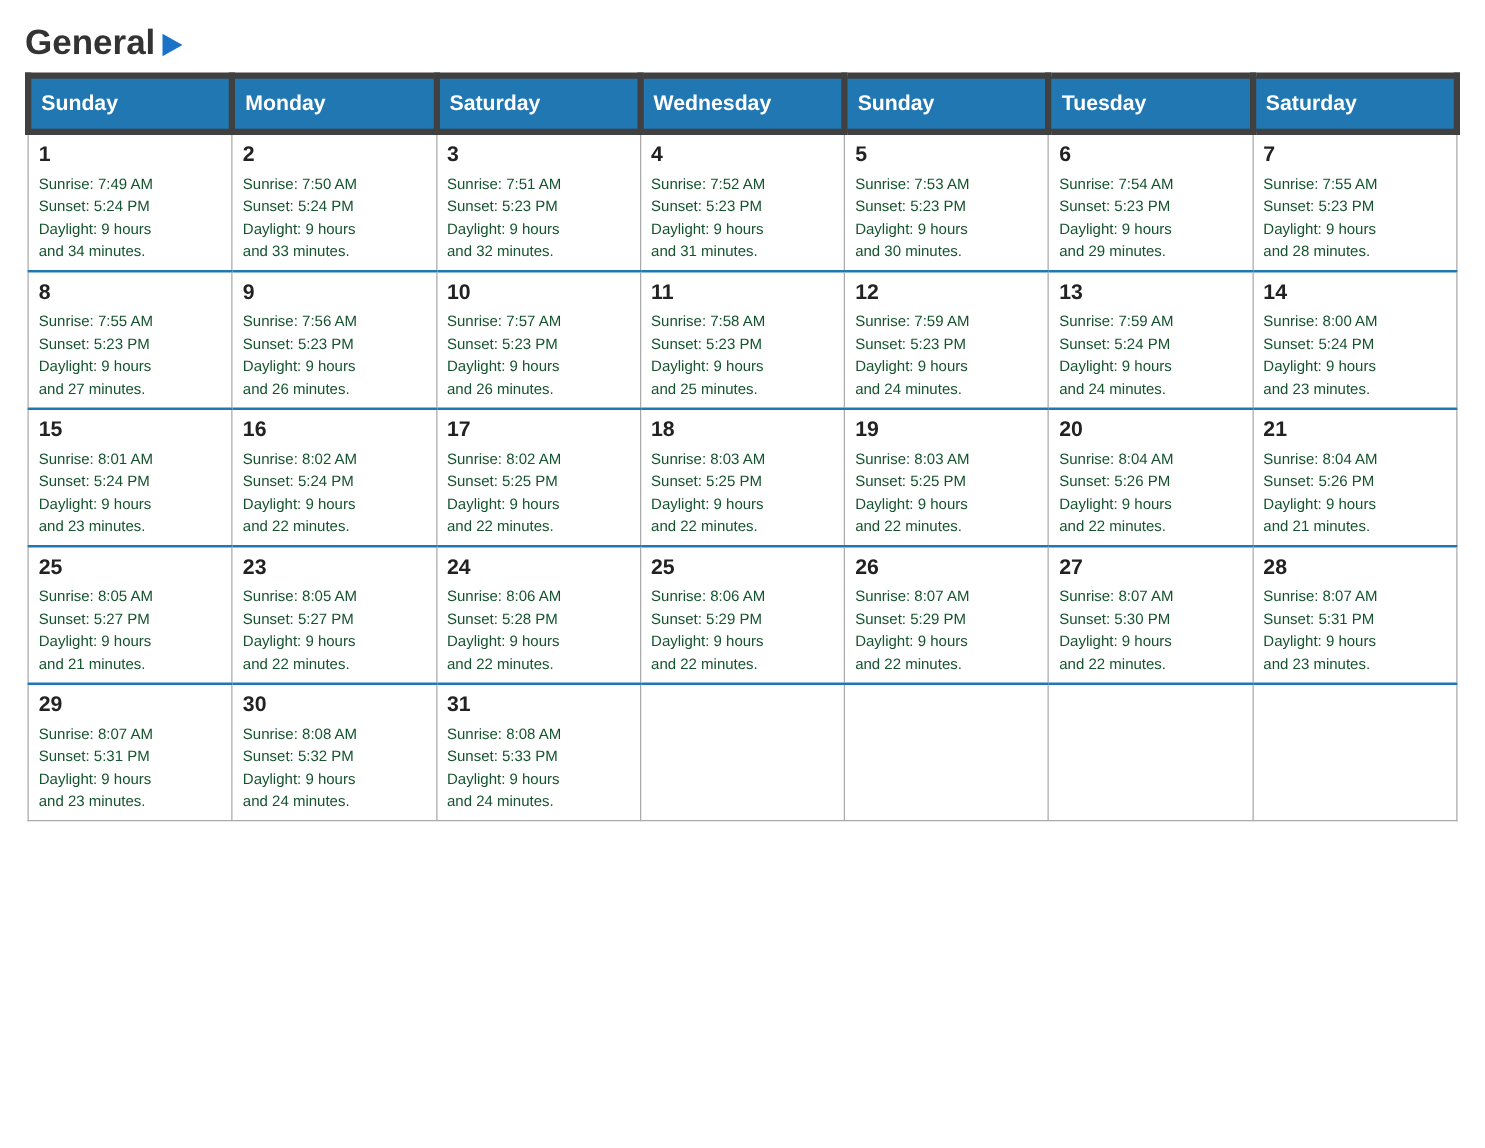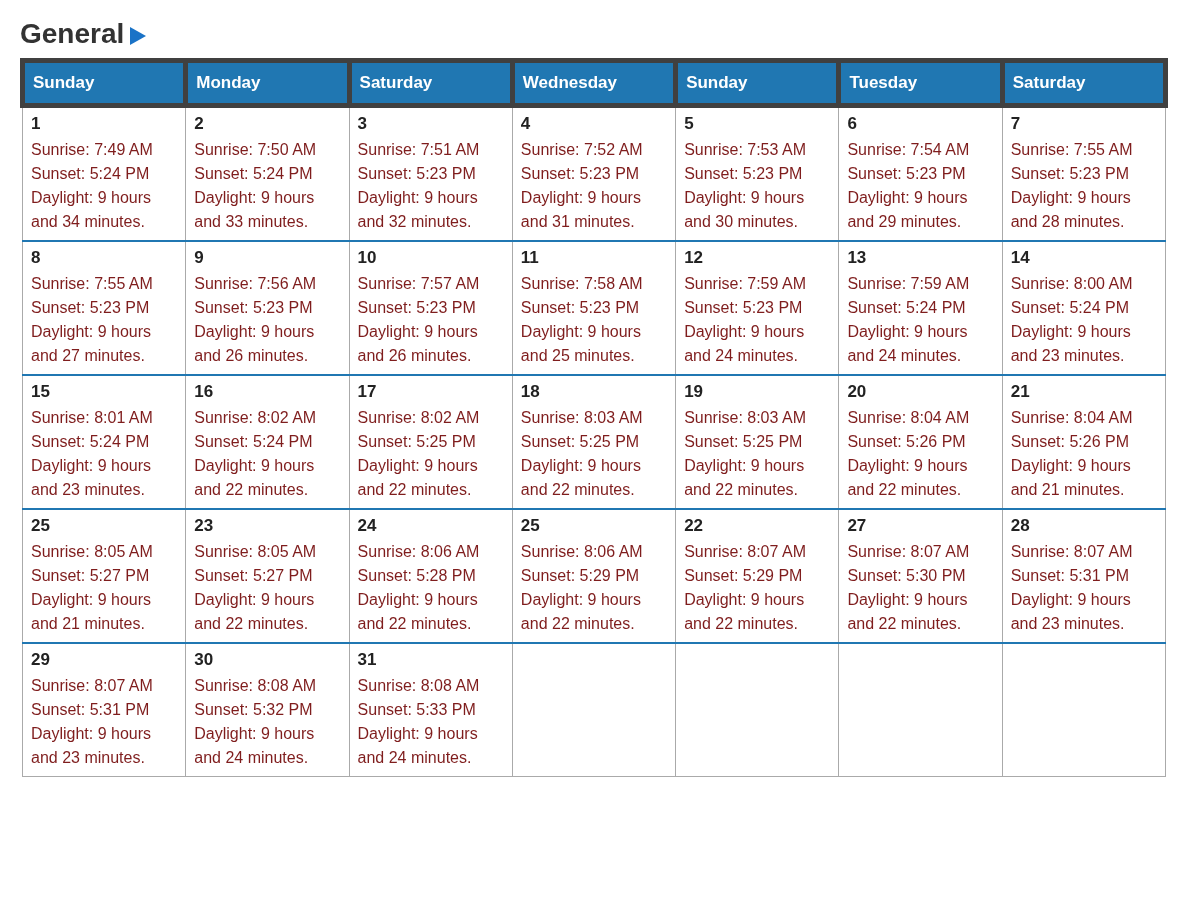--- a/index.html
+++ b/index.html
@@ -66,22 +66,22 @@
       min-height: 100px;
     }
     .day-number {
       font-size: 17px;
       font-weight: bold;
       color: #222;
       margin-bottom: 4px;
       display: block;
     }
     .day-info {
-      font-size: 16px;
-      color: #7f1d1d;
+      font-size: 12px;
+      color: #14532d;
       line-height: 1.5;
     }
     .empty-cell {
       background: #fff;
     }
     .row-border-top td {
       border-top: 2px solid #2077b2;
     }
   </style>
 </head>
@@ -341,21 +341,21 @@
         <td>
         <span class="day-number">25</span>
         <div class="day-info">
           Sunrise: 8:06 AM<br>
           Sunset: 5:29 PM<br>
           Daylight: 9 hours<br>
           and 22 minutes.
         </div>
       </td>
         <td>
-        <span class="day-number">22</span>
+        <span class="day-number">26</span>
         <div class="day-info">
           Sunrise: 8:07 AM<br>
           Sunset: 5:29 PM<br>
           Daylight: 9 hours<br>
           and 22 minutes.
         </div>
       </td>
         <td>
         <span class="day-number">27</span>
         <div class="day-info">

